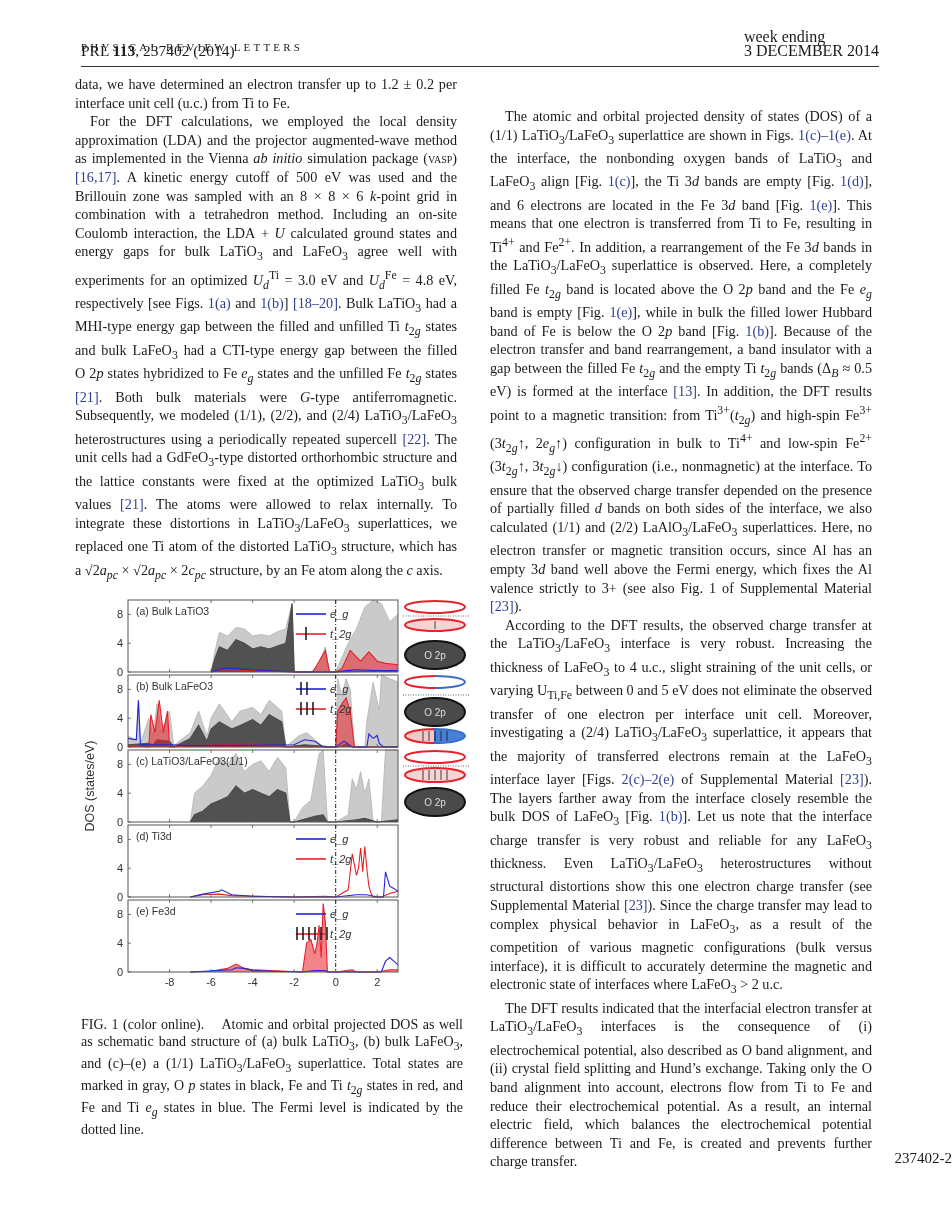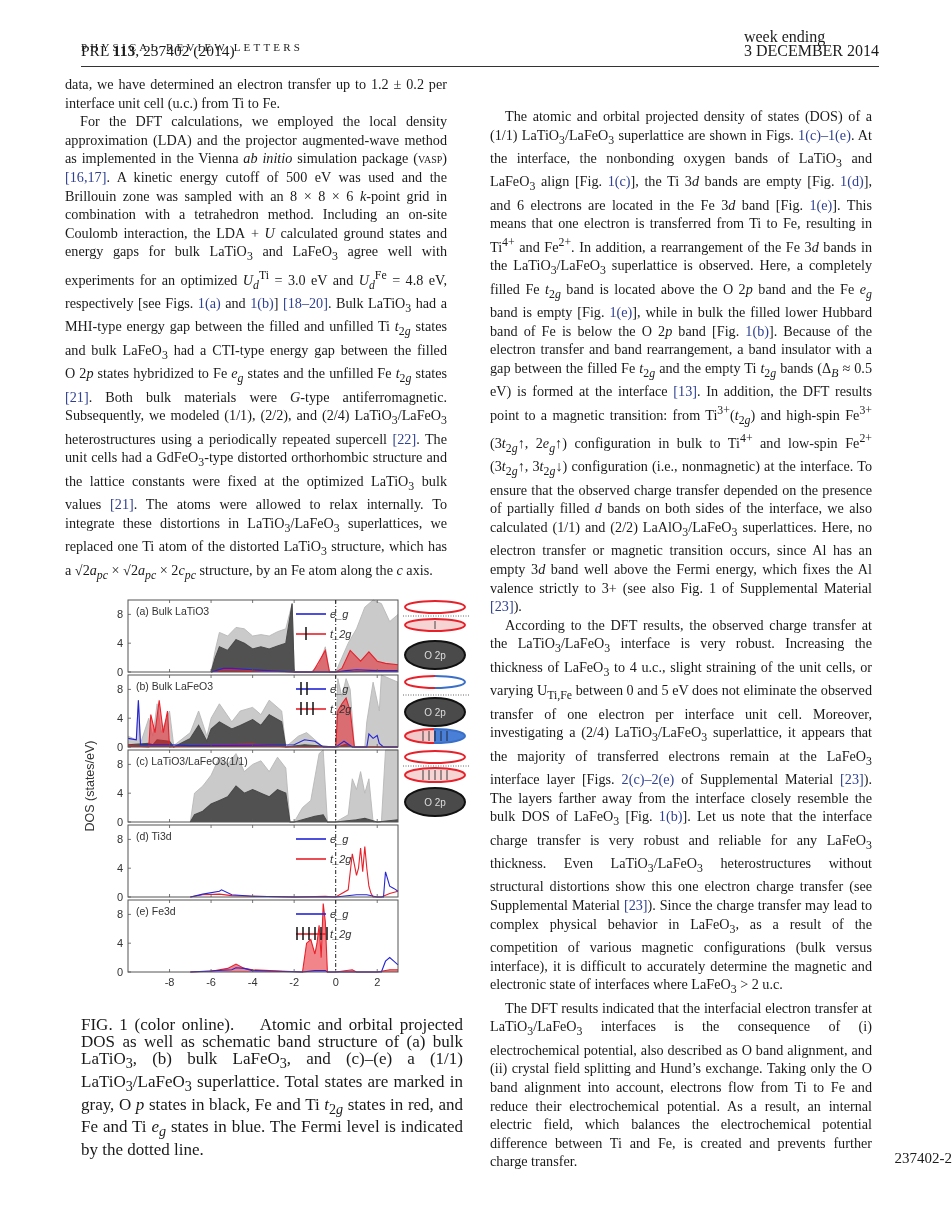--- a/index.html
+++ b/index.html
@@ -6,25 +6,25 @@
   body { width: 952px; height: 1232px; position: relative; overflow: hidden;
          font-family: "Liberation Serif", "DejaVu Serif", serif; color: #1a1a1a; }
   .hdr { position: absolute; top: 36px; left: 81px; width: 798px; height: 30px; border-bottom: 1px solid #333; }
   .hdr-left { position: absolute; left: 0; top: 6px; font-size: 15.5px; }
   .hdr-left b { font-weight: bold; margin-top: 32px; }
   .hdr-center { position: absolute; left: 0; width: 100%; top: 5px; font-size: 11px; letter-spacing: 3.2px; }
   .hdr-right { position: absolute; right: 0; top: -6px; text-align: left; font-size: 16px; line-height: 14px; }
   .col { position: absolute; font-size: 14.2px; line-height: 18.6px; text-align: justify; }
   .col p { margin: 0; text-indent: 15px; }
   .col p.noindent { text-indent: 0; }
-  #col-left { left: 65px; top: 75px; width: 382px; }
+  #col-left { left: 75px; top: 75px; width: 382px; }
   #col-right { left: 490px; top: 75px; width: 382px; margin-top: 32px; }
   .ref { color: #2e3f8f; }
   #figure { position: absolute; left: 78px; top: 592px; width: 395px; height: 400px; }
-  #caption { position: absolute; left: 81px; top: 1016px; width: 382px; font-size: 17px; line-height: 17.2px; text-align: justify; }
+  #caption { position: absolute; left: 81px; top: 1016px; width: 382px; font-size: 14px; line-height: 17.2px; text-align: justify; }
   #page-num { position: absolute; top: 1150px; left: 0; width: 952px; text-align: right; font-size: 15px; }
   svg text { font-family: "Liberation Sans", "DejaVu Sans", sans-serif; }
 </style>
 </head>
 <body>
 
 <div class="hdr">
   <div class="hdr-left"><span>PRL </span><b>113</b><span>, 237402 (2014)</span></div>
   <div class="hdr-center">PHYSICAL REVIEW LETTERS</div>
   <div class="hdr-right">

